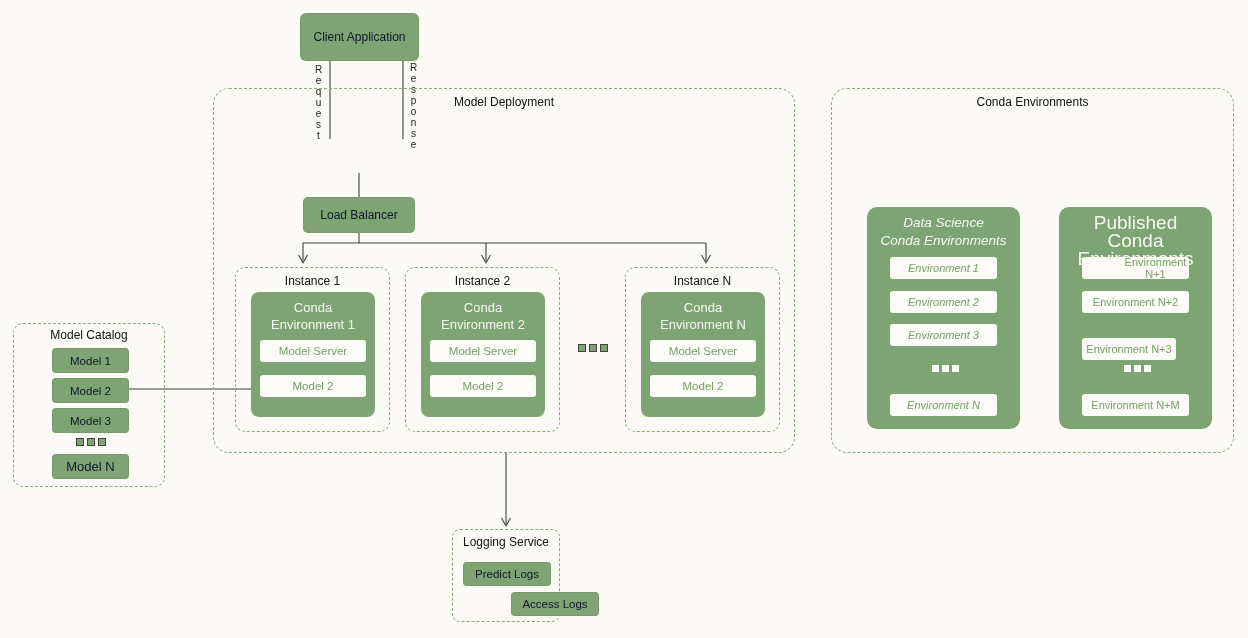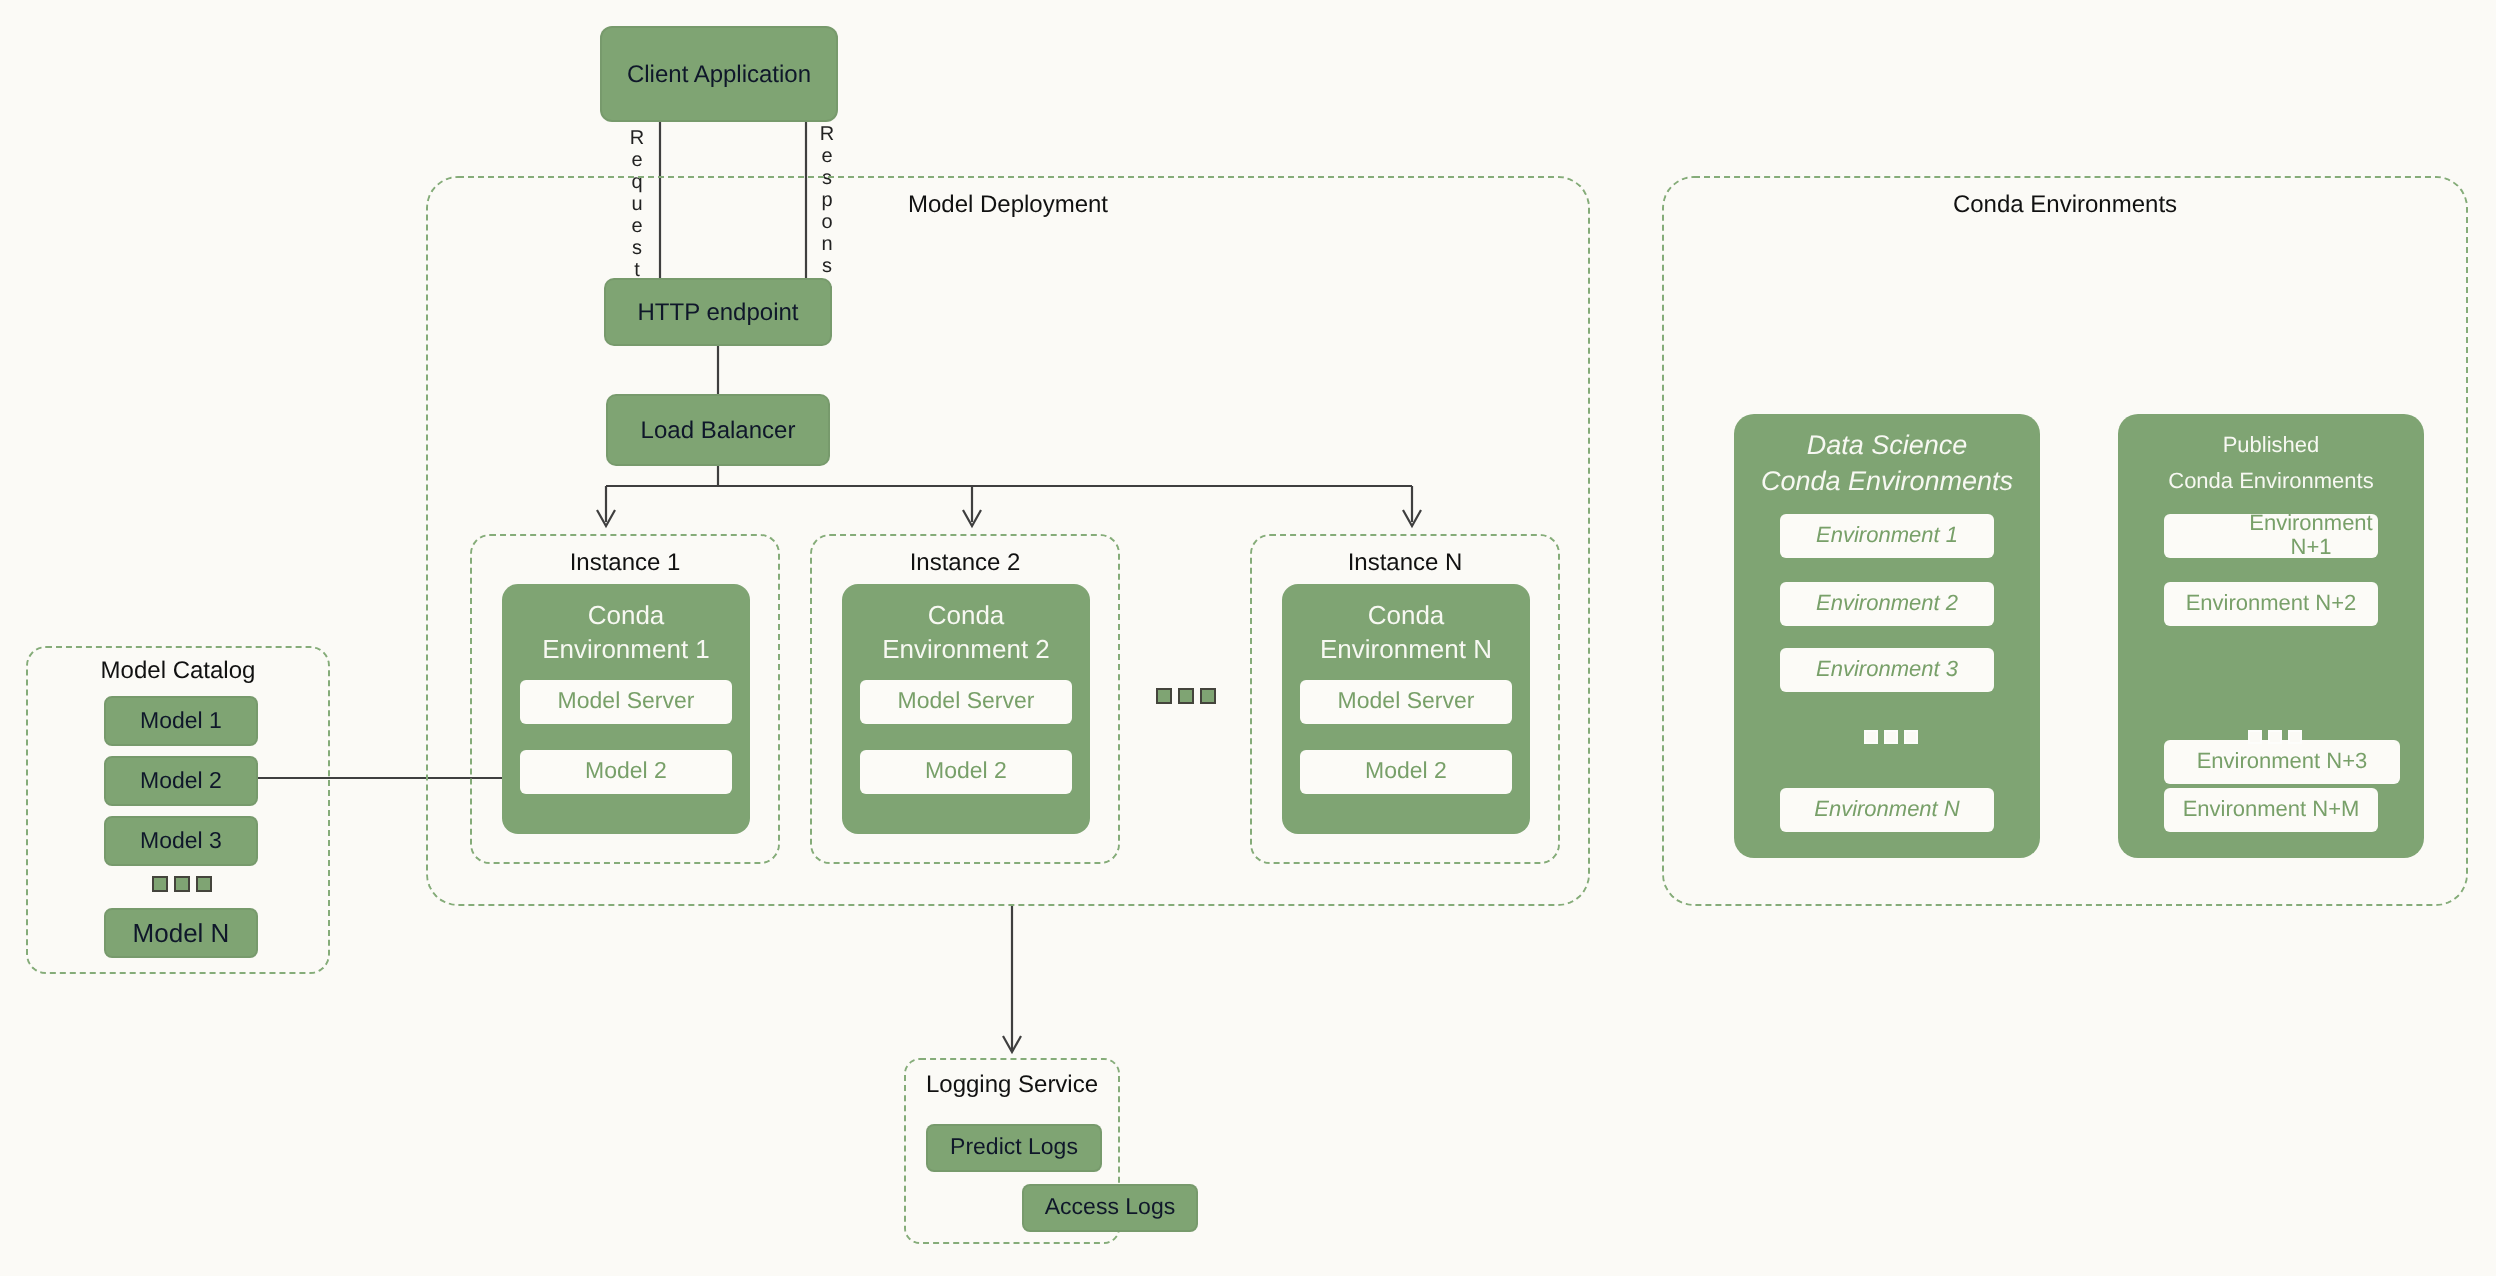--- a/index.html
+++ b/index.html
@@ -118,23 +118,20 @@
     <span>Client Application</span>
   </div>
 
   <div class="vtext" style="left:311px;top:64px;height:78px;">Request</div>
   <div class="vtext" style="left:406px;top:62px;height:86px;">Response</div>
 
   <div class="dashedbox" style="left:213px;top:88px;width:582px;height:365px;">
     <div class="container-title">Model Deployment</div>
   </div>
 
-  <div class="gbox" style="left:302px;top:139px;width:114px;height:34px;border-radius:5px;">
-    <span>HTTP endpoint</span>
-  </div>
 
   <div class="gbox" style="left:303px;top:197px;width:112px;height:36px;border-radius:5px;">
     <span>Load Balancer</span>
   </div>
 
   <div class="dashedbox small" style="left:235px;top:267px;width:155px;height:165px;">
     <div class="container-title">Instance 1</div>
     <div class="envbox" style="left:15px;top:24px;width:124px;height:125px;">
       <div class="env-title">
         <span>Conda</span><br>
@@ -201,27 +198,27 @@
       <div class="chip" style="left:23px;top:117px;width:107px;height:22px;font-size:11px;">Environment 3</div>
       <div class="ellipsis white" style="left:65px;top:158px;">
         <span class="sq"></span>
           <span class="sq"></span>
           <span class="sq"></span>
       </div>
       <div class="chip" style="left:23px;top:187px;width:107px;height:22px;font-size:11px;">Environment N</div>
     </div>
 
     <div class="envbox" style="left:227px;top:118px;width:153px;height:222px;border-radius:10px;">
-      <div class="env-title" style="font-size:11px;line-height:18px;">
+      <div class="env-title" style="font-size:19px;line-height:18px;">
         <span>Published</span><br>
         <span>Conda Environments</span>
       </div>
       <div class="chip" style="left:23px;top:50px;width:107px;height:22px;font-size:11px;padding-left:40px;">Environment N+1</div>
       <div class="chip" style="left:23px;top:84px;width:107px;height:22px;font-size:11px;">Environment N+2</div>
-      <div class="chip" style="left:23px;top:131px;width:118px;height:22px;font-size:11px;margin-top:32px;">Environment N+3</div>
+      <div class="chip" style="left:23px;top:131px;width:94px;height:22px;font-size:11px;">Environment N+3</div>
       <div class="ellipsis white" style="left:65px;top:158px;">
         <span class="sq"></span>
           <span class="sq"></span>
           <span class="sq"></span>
       </div>
       <div class="chip" style="left:23px;top:187px;width:107px;height:22px;font-size:11px;">Environment N+M</div>
     </div>
   </div>
 
   <div class="dashedbox small" style="left:452px;top:529px;width:108px;height:93px;border-radius:8px;">

